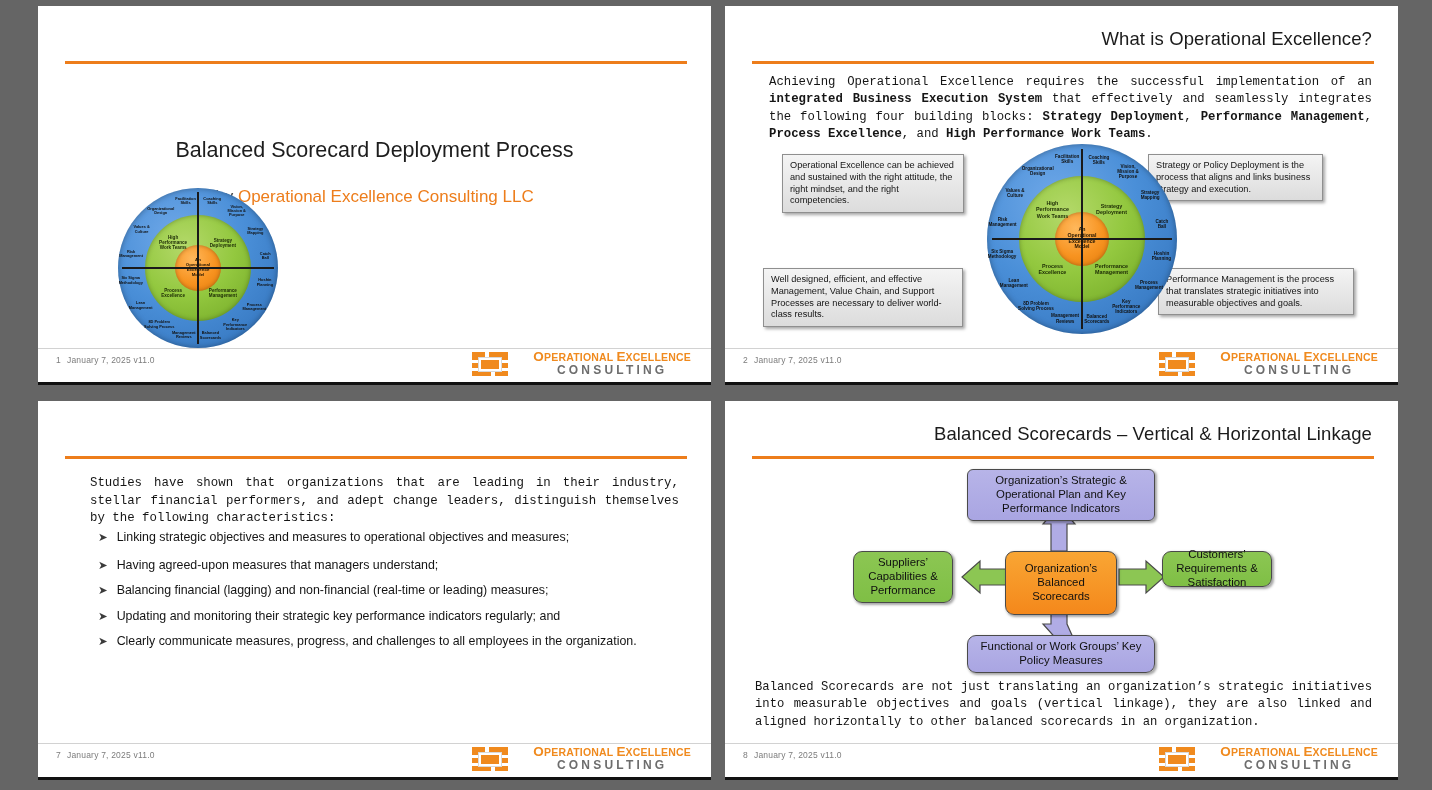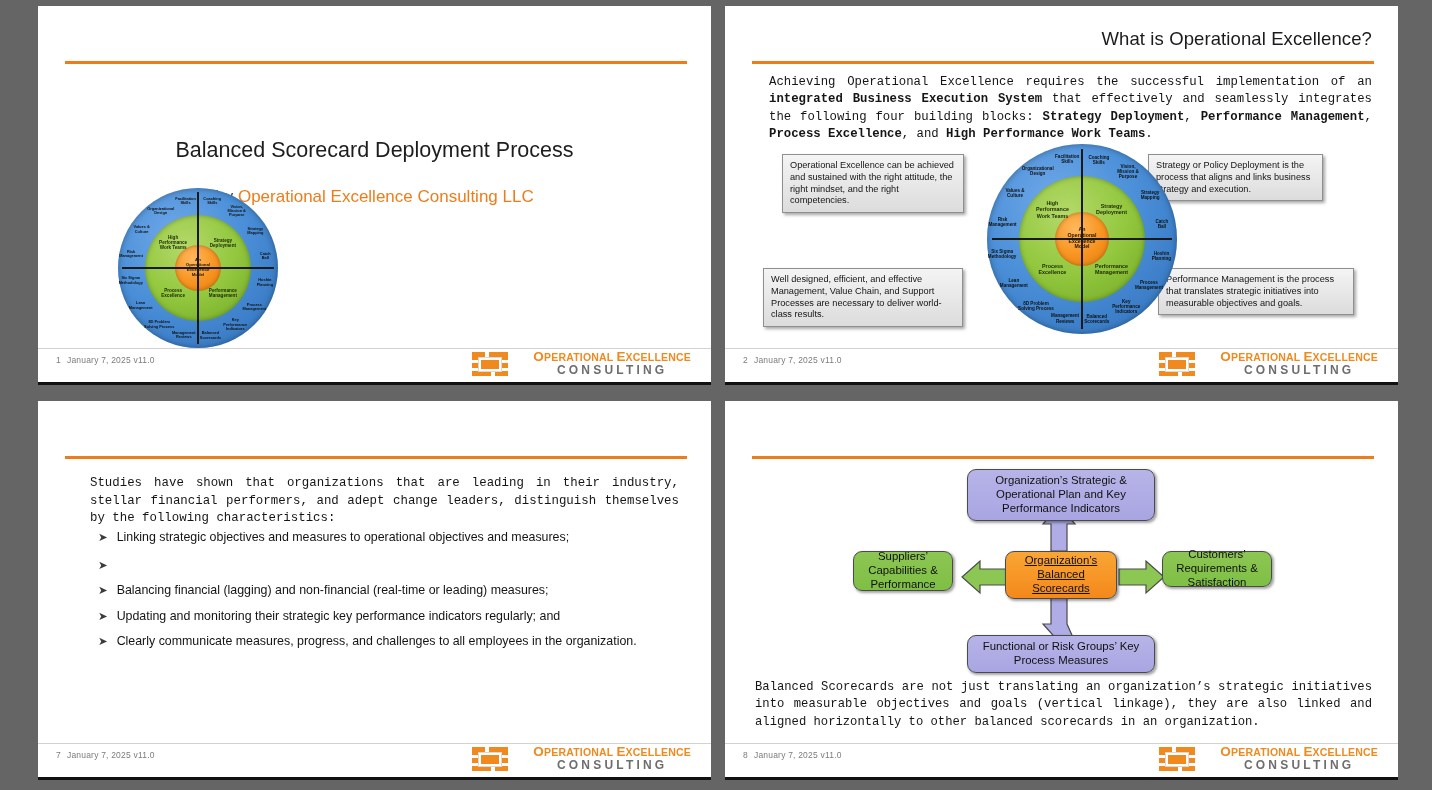--- a/index.html
+++ b/index.html
@@ -332,20 +332,21 @@
 
     <div class="body-par" style="left:52px; right:32px; top:74px; font-size:12.4px;">Studies have shown that organizations that are leading in their industry, stellar financial performers, and adept change leaders, distinguish themselves by the following characteristics:</div>
 
     <div id="s3bullets">
         <div class="bullet" style="left: 60px; right: 45px; top: 128px;">
           <span class="gl">➤</span>
           <span>Linking strategic objectives and measures to operational objectives and measures;</span>
         </div>
         <div class="bullet" style="left: 60px; right: 45px; top: 156px;">
           <span class="gl">➤</span>
+          <span>Having agreed-upon measures that managers understand;</span>
         </div>
         <div class="bullet" style="left: 60px; right: 45px; top: 181px;">
           <span class="gl">➤</span>
           <span>Balancing financial (lagging) and non-financial (real-time or leading) measures;</span>
         </div>
         <div class="bullet" style="left: 60px; right: 45px; top: 207px;">
           <span class="gl">➤</span>
           <span>Updating and monitoring their strategic key performance indicators regularly; and</span>
         </div>
         <div class="bullet" style="left: 60px; right: 45px; top: 232px;">
@@ -373,38 +374,39 @@
         <div class="logo-text">
           <div class="logo-l1"><span>O</span><span class="sm">PERATIONAL </span><span>E</span><span class="sm">XCELLENCE</span></div>
           <div class="logo-l2">CONSULTING</div>
         </div>
       </div>
     </div>
     <div class="bottom-black"></div>
   </div>
 
   <div class="slide">
+    <div class="slide-title" style="top:22px">Balanced Scorecards – Vertical &amp; Horizontal Linkage</div>
     <div class="accent" style="top:55px"></div>
 
     <svg class="arrow" style="left:0;top:0;width:673px;height:379px" viewBox="0 0 673 379">
 
       <polygon points="326,155 326,128 318,128 334,110 350,128 342,128 342,155" fill="#b0ace5" stroke="#4a4a4a" stroke-width="1.2" transform="translate(0,-5)"></polygon>
 
       <polygon points="326,196 326,223 318,223 334,241 350,241 342,223 342,196" fill="#b0ace5" stroke="#4a4a4a" stroke-width="1.2"></polygon>
 
       <polygon points="282,168 255,168 255,160 237,176 255,192 255,184 282,184" fill="#8cc653" stroke="#4a4a4a" stroke-width="1.2"></polygon>
 
       <polygon points="394,168 421,168 421,160 439,176 421,192 421,184 394,184" fill="#8cc653" stroke="#4a4a4a" stroke-width="1.2"></polygon>
     </svg>
 
-    <div class="node purple" style="left:242px; top:68px; width:188px; height:52px; padding:0 6px;">Organization’s Strategic &amp; Operational Plan and Key Performance Indicators</div>
-    <div class="node green" style="left:128px; top:150px; width:100px; height:40px; padding:9px 5px;">Suppliers’ Capabilities &amp; Performance</div>
-    <div class="node orange" style="left:280px; top:150px; width:112px; height:48px; padding:0 5px;text-decoration:underline;">Organization’s Balanced Scorecards</div>
+    <div class="node purple" style="left:242px; top:68px; width:188px; height:52px; padding:0 6px;border-radius:6px;">Organization’s Strategic &amp; Operational Plan and Key Performance Indicators</div>
+    <div class="node green" style="left:128px; top:150px; width:100px; height:52px; padding:9px 5px;">Suppliers’ Capabilities &amp; Performance</div>
+    <div class="node orange" style="left:280px; top:150px; width:112px; height:64px; padding:0 5px;">Organization’s Balanced Scorecards</div>
     <div class="node green" style="left:437px; top:150px; width:110px; height:36px; padding:0 5px;">Customers’ Requirements &amp; Satisfaction</div>
-    <div class="node purple" style="left:242px; top:234px; width:188px; height:38px; padding:0 6px;">Functional or Risk Groups’ Key Process Measures</div>
+    <div class="node purple" style="left:242px; top:234px; width:188px; height:38px; padding:0 6px;">Functional or Work Groups’ Key Policy Measures</div>
 
     <div class="body-par" style="left:30px; right:26px; top:278px; font-size:12.2px;">Balanced Scorecards are not just translating an organization’s strategic initiatives into measurable objectives and goals (vertical linkage), they are also linked and aligned horizontally to other balanced scorecards in an organization.</div>
 
     <div class="footer-rule"></div>
     <div class="footer-bar">
       <div class="footer-meta">
         <span>8</span>
         <span>January 7, 2025 v11.0</span>
       </div>
       <div class="logo">

